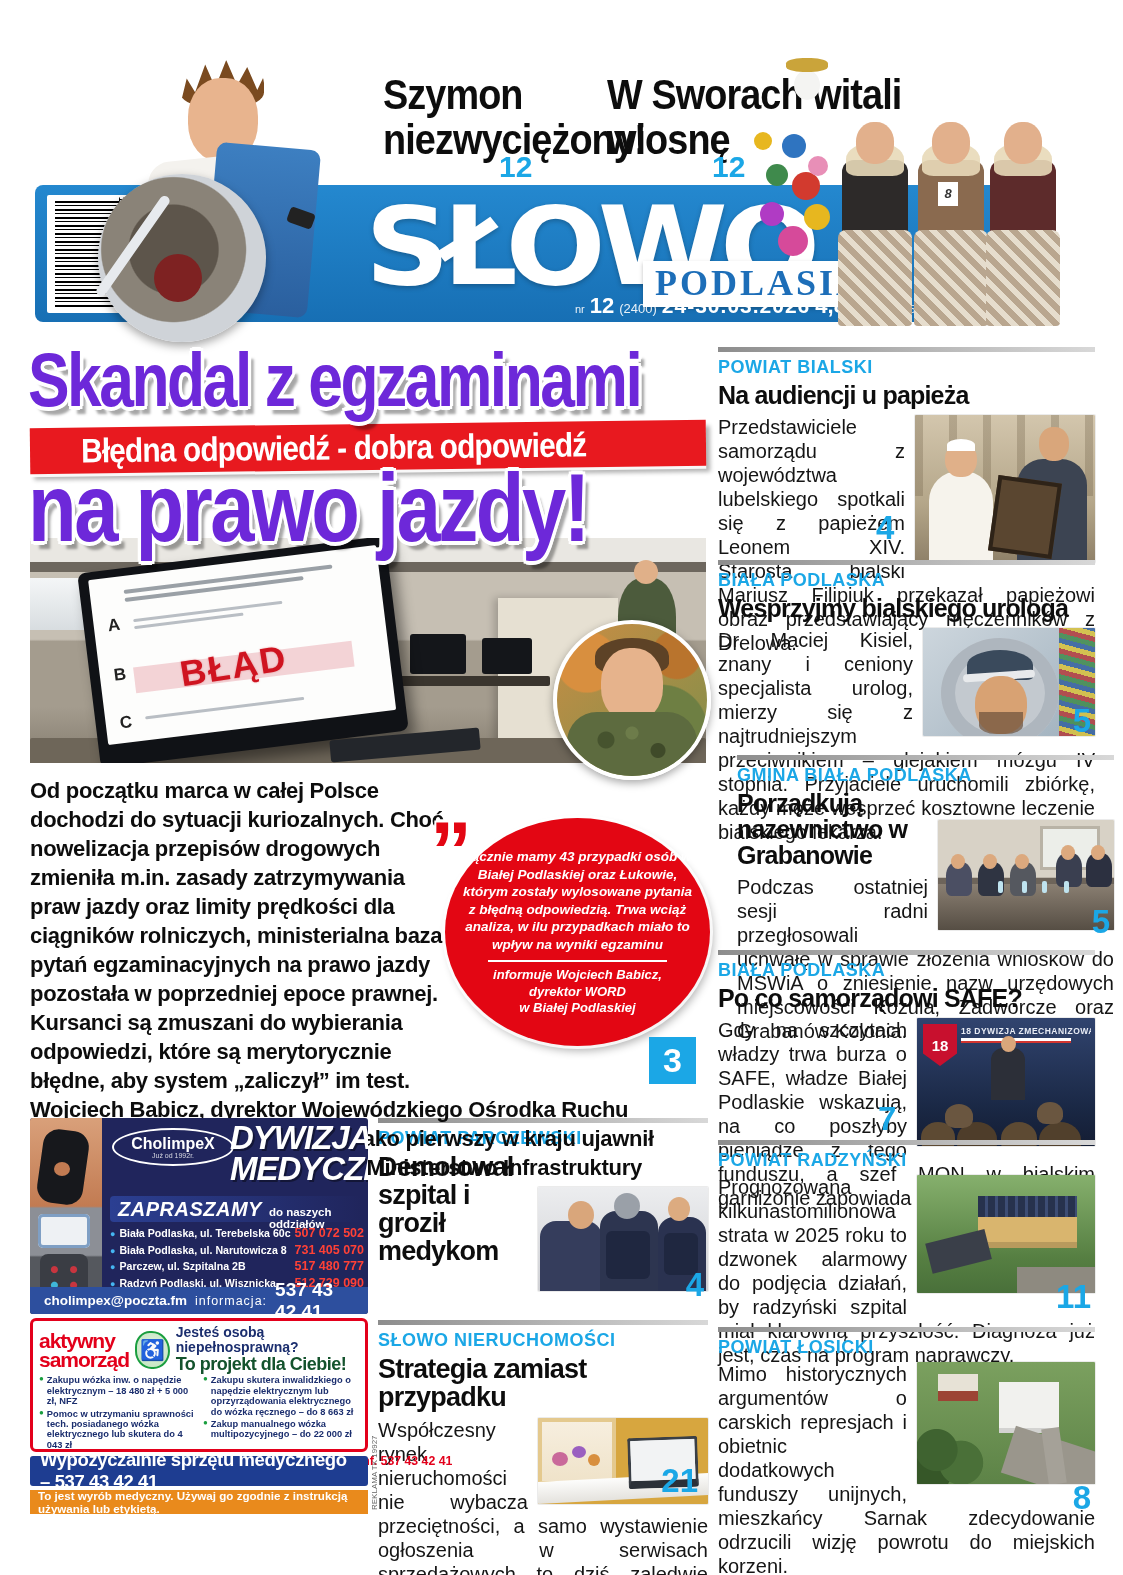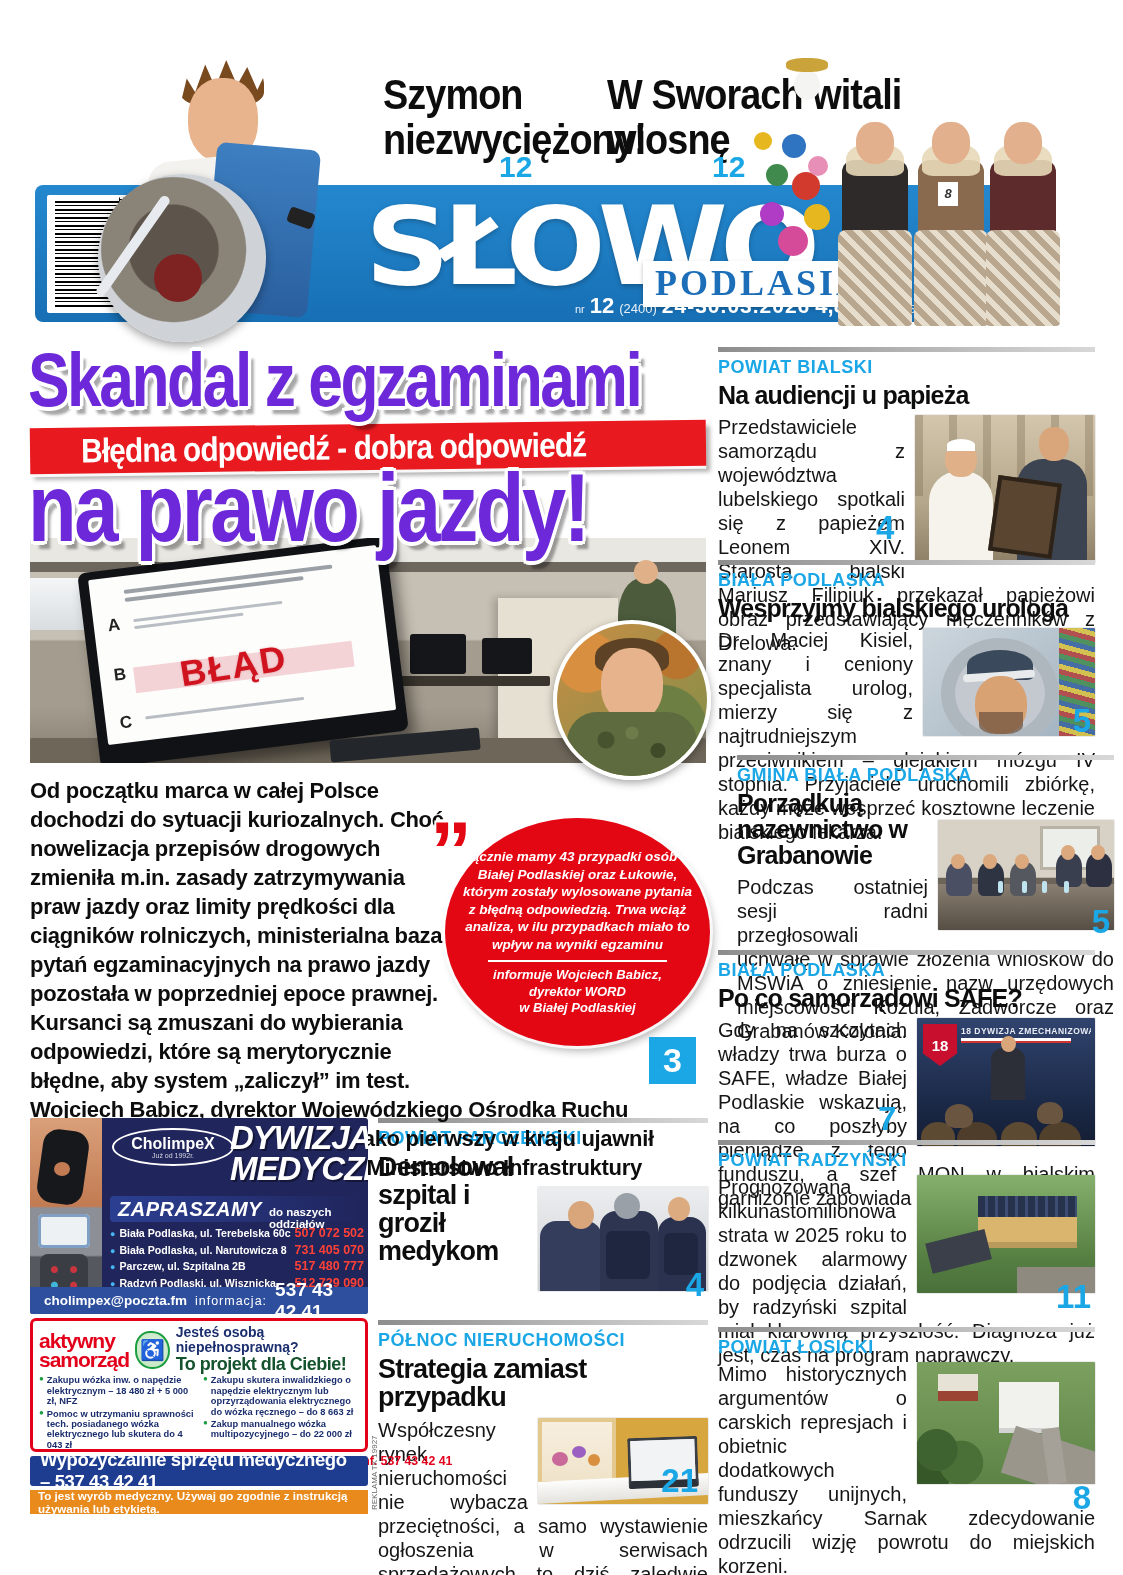--- a/index.html
+++ b/index.html
@@ -515,21 +515,21 @@
         <i class="chead" style="left:130px;top:10px;width:22px;height:24px;background:#dcab80;"></i>
         <i class="vest" style="left:126px;top:46px;width:34px;height:42px;"></i>
       </div>
       <div class="atitle" style="font-size:27px;">Demolował szpital i groził medykom</div>
     </div>
     <div class="apage" style="right:4px;top:148px;">4</div>
   </div>
 
   <div class="msec" style="top:1320px;height:212px;">
     <div class="rule"></div>
-    <div class="kicker">PÓŁNOC NIERUCHOMOŚCI</div>
+    <div class="kicker">SŁOWO NIERUCHOMOŚCI</div>
     <div class="atitle" style="font-size:27px;">Strategia zamiast przypadku</div>
     <div>
       <div class="photo fr ph-estate" style="width:170px;height:86px;">
         <i class="el win"></i>
         <i class="flow" style="left:14px;top:34px;width:16px;height:14px;background:#c9699a;"></i>
         <i class="flow" style="left:34px;top:28px;width:14px;height:12px;background:#9a5fc0;"></i>
         <i class="flow" style="left:50px;top:36px;width:12px;height:12px;background:#d88f3f;"></i>
         <i class="el desk"></i>
           <i class="el lap"></i>
       </div>

